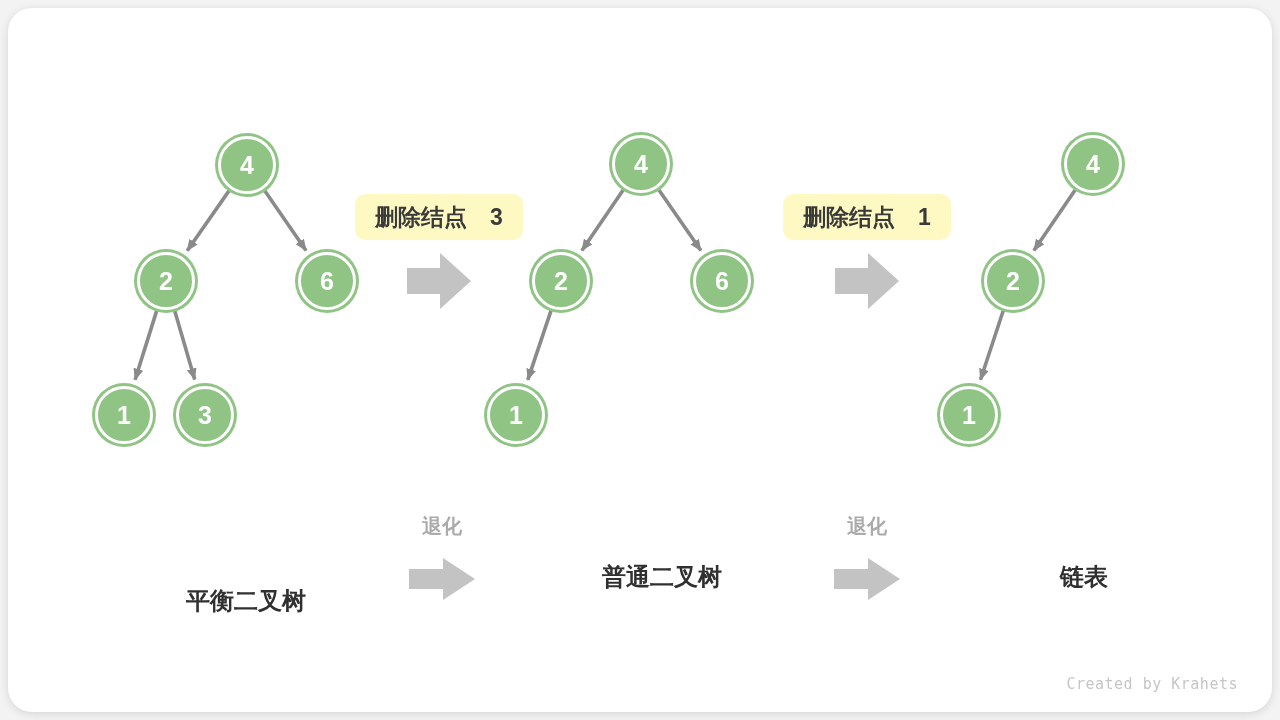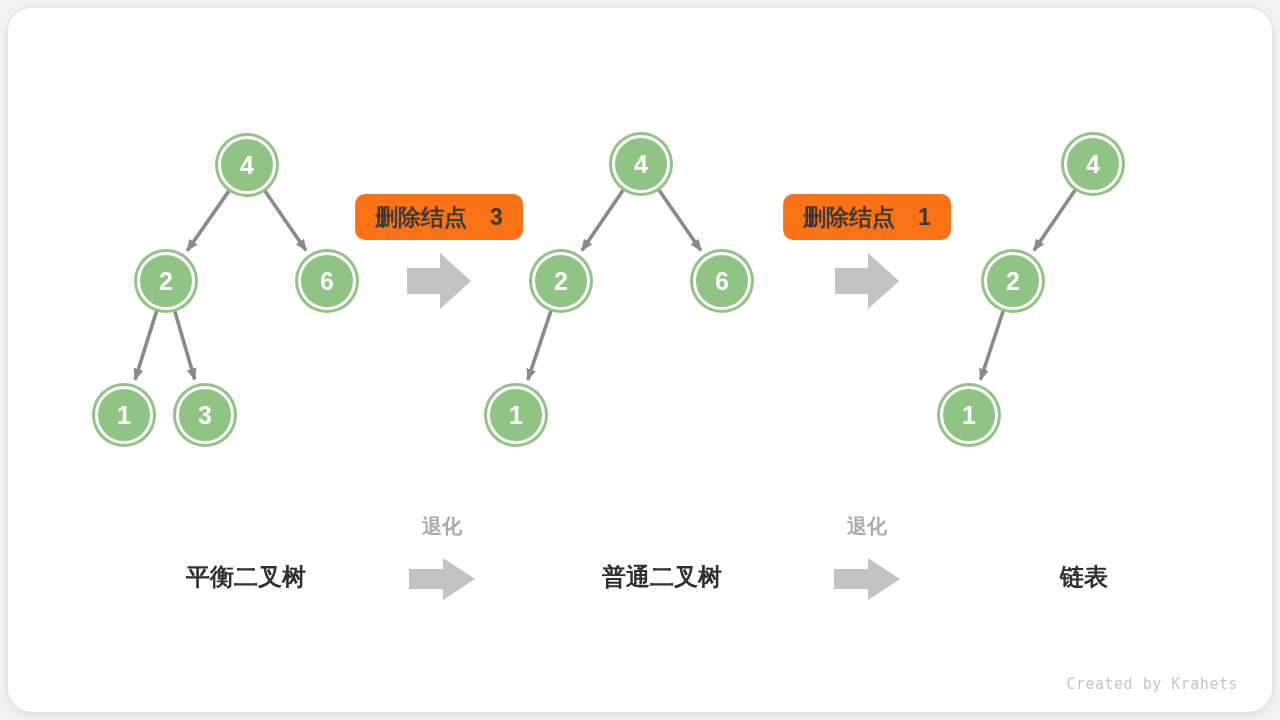--- a/index.html
+++ b/index.html
@@ -21,21 +21,21 @@
     position:absolute;width:52px;height:52px;border-radius:50%;
     border:3px solid #ffffff;
     display:flex;align-items:center;justify-content:center;
     font-size:25px;font-weight:700;
     transform:translate(-50%,-50%);
   }
   .delete-label{
     position:absolute;transform:translateX(-50%);
     height:46px;line-height:46px;border-radius:10px;
     padding:0 20px;font-size:23px;font-weight:700;
-    background:#f97316;color:#3a3a3a;white-space:pre;
+    background:#fef9c3;color:#3a3a3a;white-space:pre;
     top:194px;
   }
   .delete-label.col1{left:439px;}
   .delete-label.col2{left:867px;}
   .block-arrow{position:absolute;}
   .block-arrow polygon{fill:#c3c3c3;}
   .arrow-top.col1{left:407px;top:253px;}
   .arrow-top.col2{left:835px;top:253px;}
   .arrow-bottom.col1{left:409px;top:558px;}
   .arrow-bottom.col2{left:834px;top:558px;}
@@ -43,21 +43,21 @@
     position:absolute;transform:translateX(-50%);
     top:513px;font-size:20px;font-weight:700;color:#ababab;
   }
   .degrade-label.col1{left:442px;}
   .degrade-label.col2{left:867px;}
   .tree-caption{
     position:absolute;transform:translateX(-50%);
     top:561px;font-size:24px;font-weight:700;color:#303030;
     white-space:nowrap;
   }
-  .tree-caption.cap1{left:246px;}
+  .tree-caption.cap1{left:246px;margin-top:24px;}
   .tree-caption.cap2{left:662px;}
   .tree-caption.cap3{left:1084px;}
   .watermark{
     position:absolute;right:42px;top:675px;
     font-family:"DejaVu Sans Mono","Liberation Mono",monospace;
     font-size:15px;color:#c6c6c6;letter-spacing:0.5px;
   }
 </style>
 </head>
 <body>

